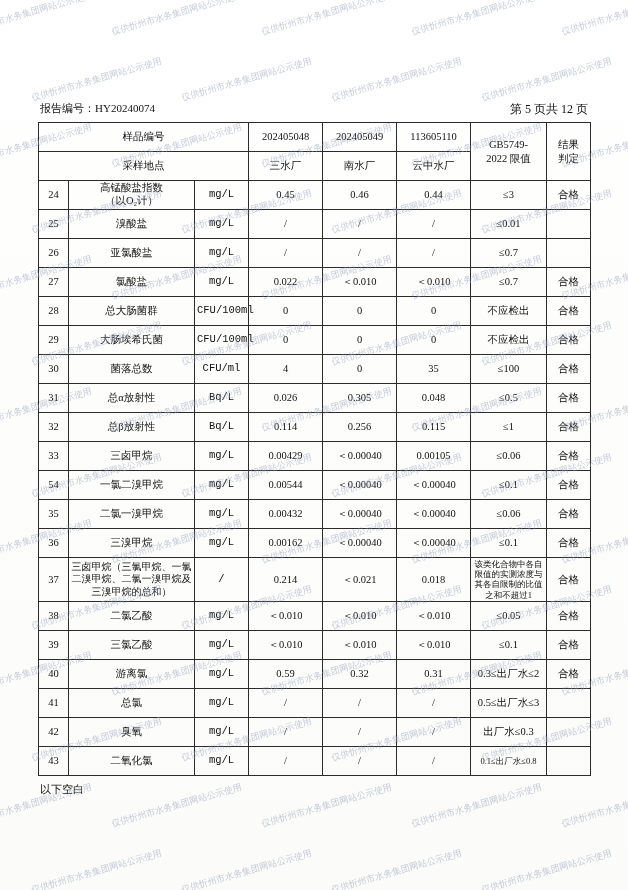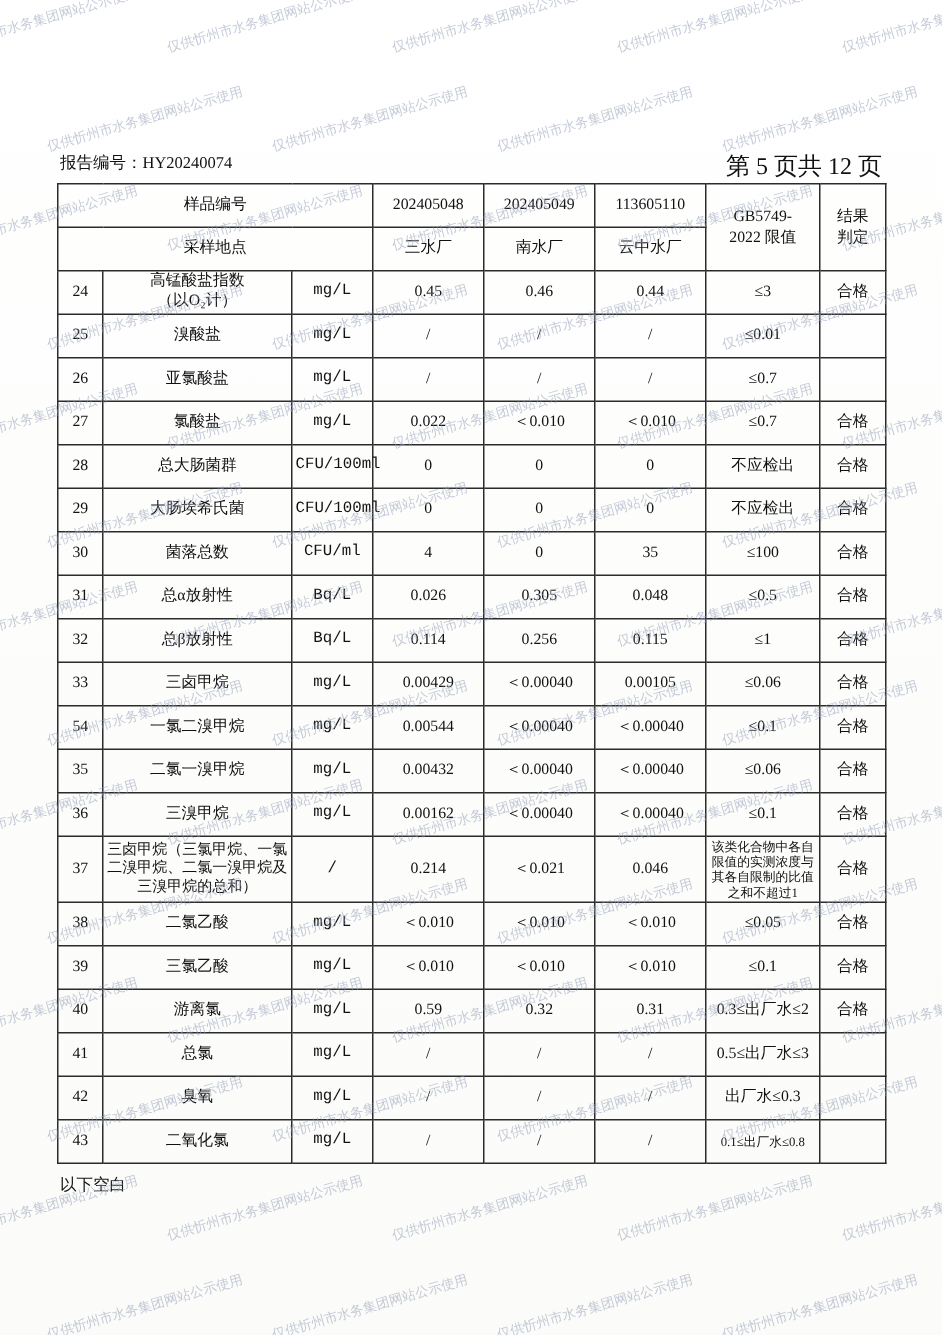--- a/index.html
+++ b/index.html
@@ -43,21 +43,21 @@
   .report-no {
     position: absolute;
     top: 101px;
     left: 40px;
     font-size: 11px;
   }
   .page-no {
     position: absolute;
     top: 101px;
     right: 40px;
-    font-size: 16px;
+    font-size: 12px;
     text-align: right;
   }
   table.main {
     position: absolute;
     top: 122px;
     left: 38px;
     width: 552px;
     border-collapse: collapse;
     table-layout: fixed;
   }
@@ -296,21 +296,21 @@
           <td>＜0.00040</td>
           <td>≤0.1</td>
           <td>合格</td>
         </tr>
         <tr class="tall-37">
           <td>37</td>
           <td class="name" style="font-size: 10px;">三卤甲烷（三氯甲烷、一氯二溴甲烷、二氯一溴甲烷及三溴甲烷的总和）</td>
           <td class="unit">/</td>
           <td>0.214</td>
           <td>＜0.021</td>
-          <td>0.046</td>
+          <td>0.018</td>
           <td>
             <span class="lim-small">该类化合物中各自限值的实测浓度与其各自限制的比值之和不超过1</span>
           </td>
           <td>合格</td>
         </tr>
         <tr>
           <td>38</td>
           <td class="name">二氯乙酸</td>
           <td class="unit">mg/L</td>
           <td>＜0.010</td>

